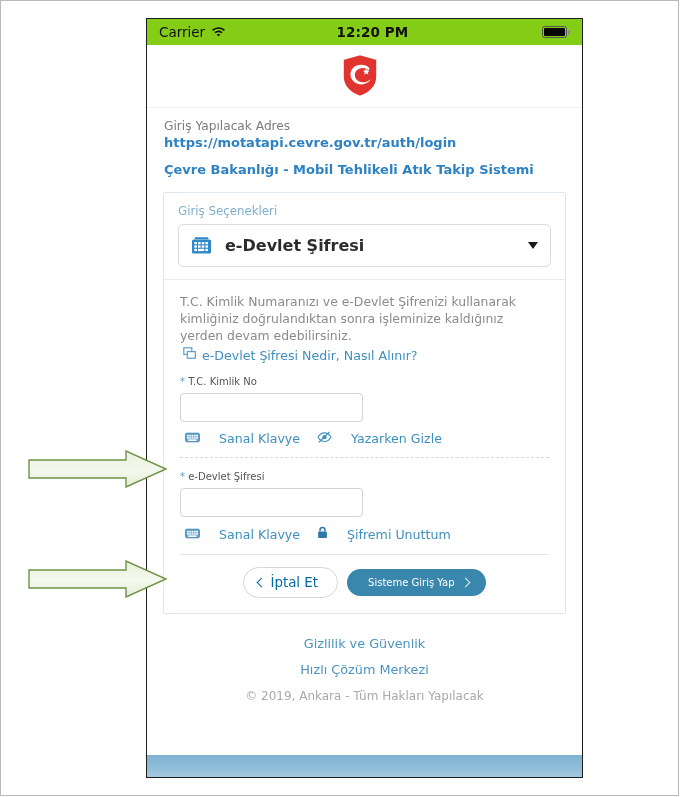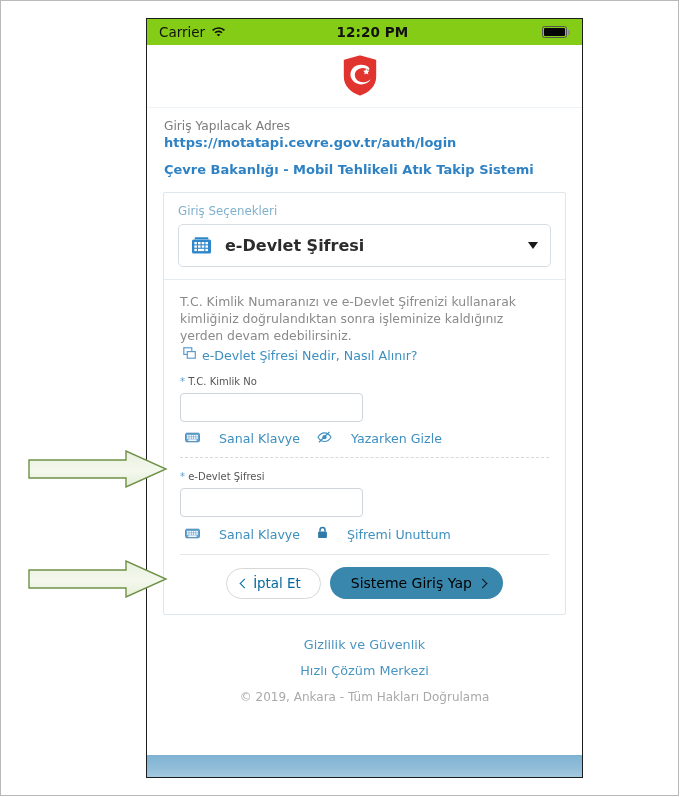--- a/index.html
+++ b/index.html
@@ -259,24 +259,24 @@
     font-size: 13.4px;
     font-family: inherit;
     cursor: pointer;
   }
   #login-button {
     display: flex;
     align-items: center;
     gap: 7px;
     border: none;
     background: #3a87ad;
-    color: #000000;
+    color: #ffffff;
     border-radius: 17px;
     padding: 8px 17px 8px 21px;
-    font-size: 14px;
+    font-size: 10px;
     font-family: inherit;
     cursor: pointer;
   }
   .chev {
     display: inline-block;
     width: 6px; height: 6px;
     border-top: 1.6px solid currentColor;
     border-right: 1.6px solid currentColor;
   }
   .chev.left { transform: rotate(-135deg); }
@@ -499,21 +499,21 @@
             <span class="chev right"></span>
           </button>
         </div>
 
       </div>
     </div>
 
     <div id="footer">
       <a class="footer-link">Gizlilik ve Güvenlik</a>
       <a class="footer-link">Hızlı Çözüm Merkezi</a>
-      <div id="copyright">© 2019, Ankara - Tüm Hakları Doğrulama</div>
+      <div id="copyright">© 2019, Ankara - Tüm Hakları Yapılacak</div>
     </div>
 
   </div>
 
   <div id="home-bar"></div>
 </div>
 
 <div class="anno-arrow" id="anno-arrow-1">
   <svg width="140" height="38" viewBox="0 0 140 38" preserveAspectRatio="none">
     <defs>

